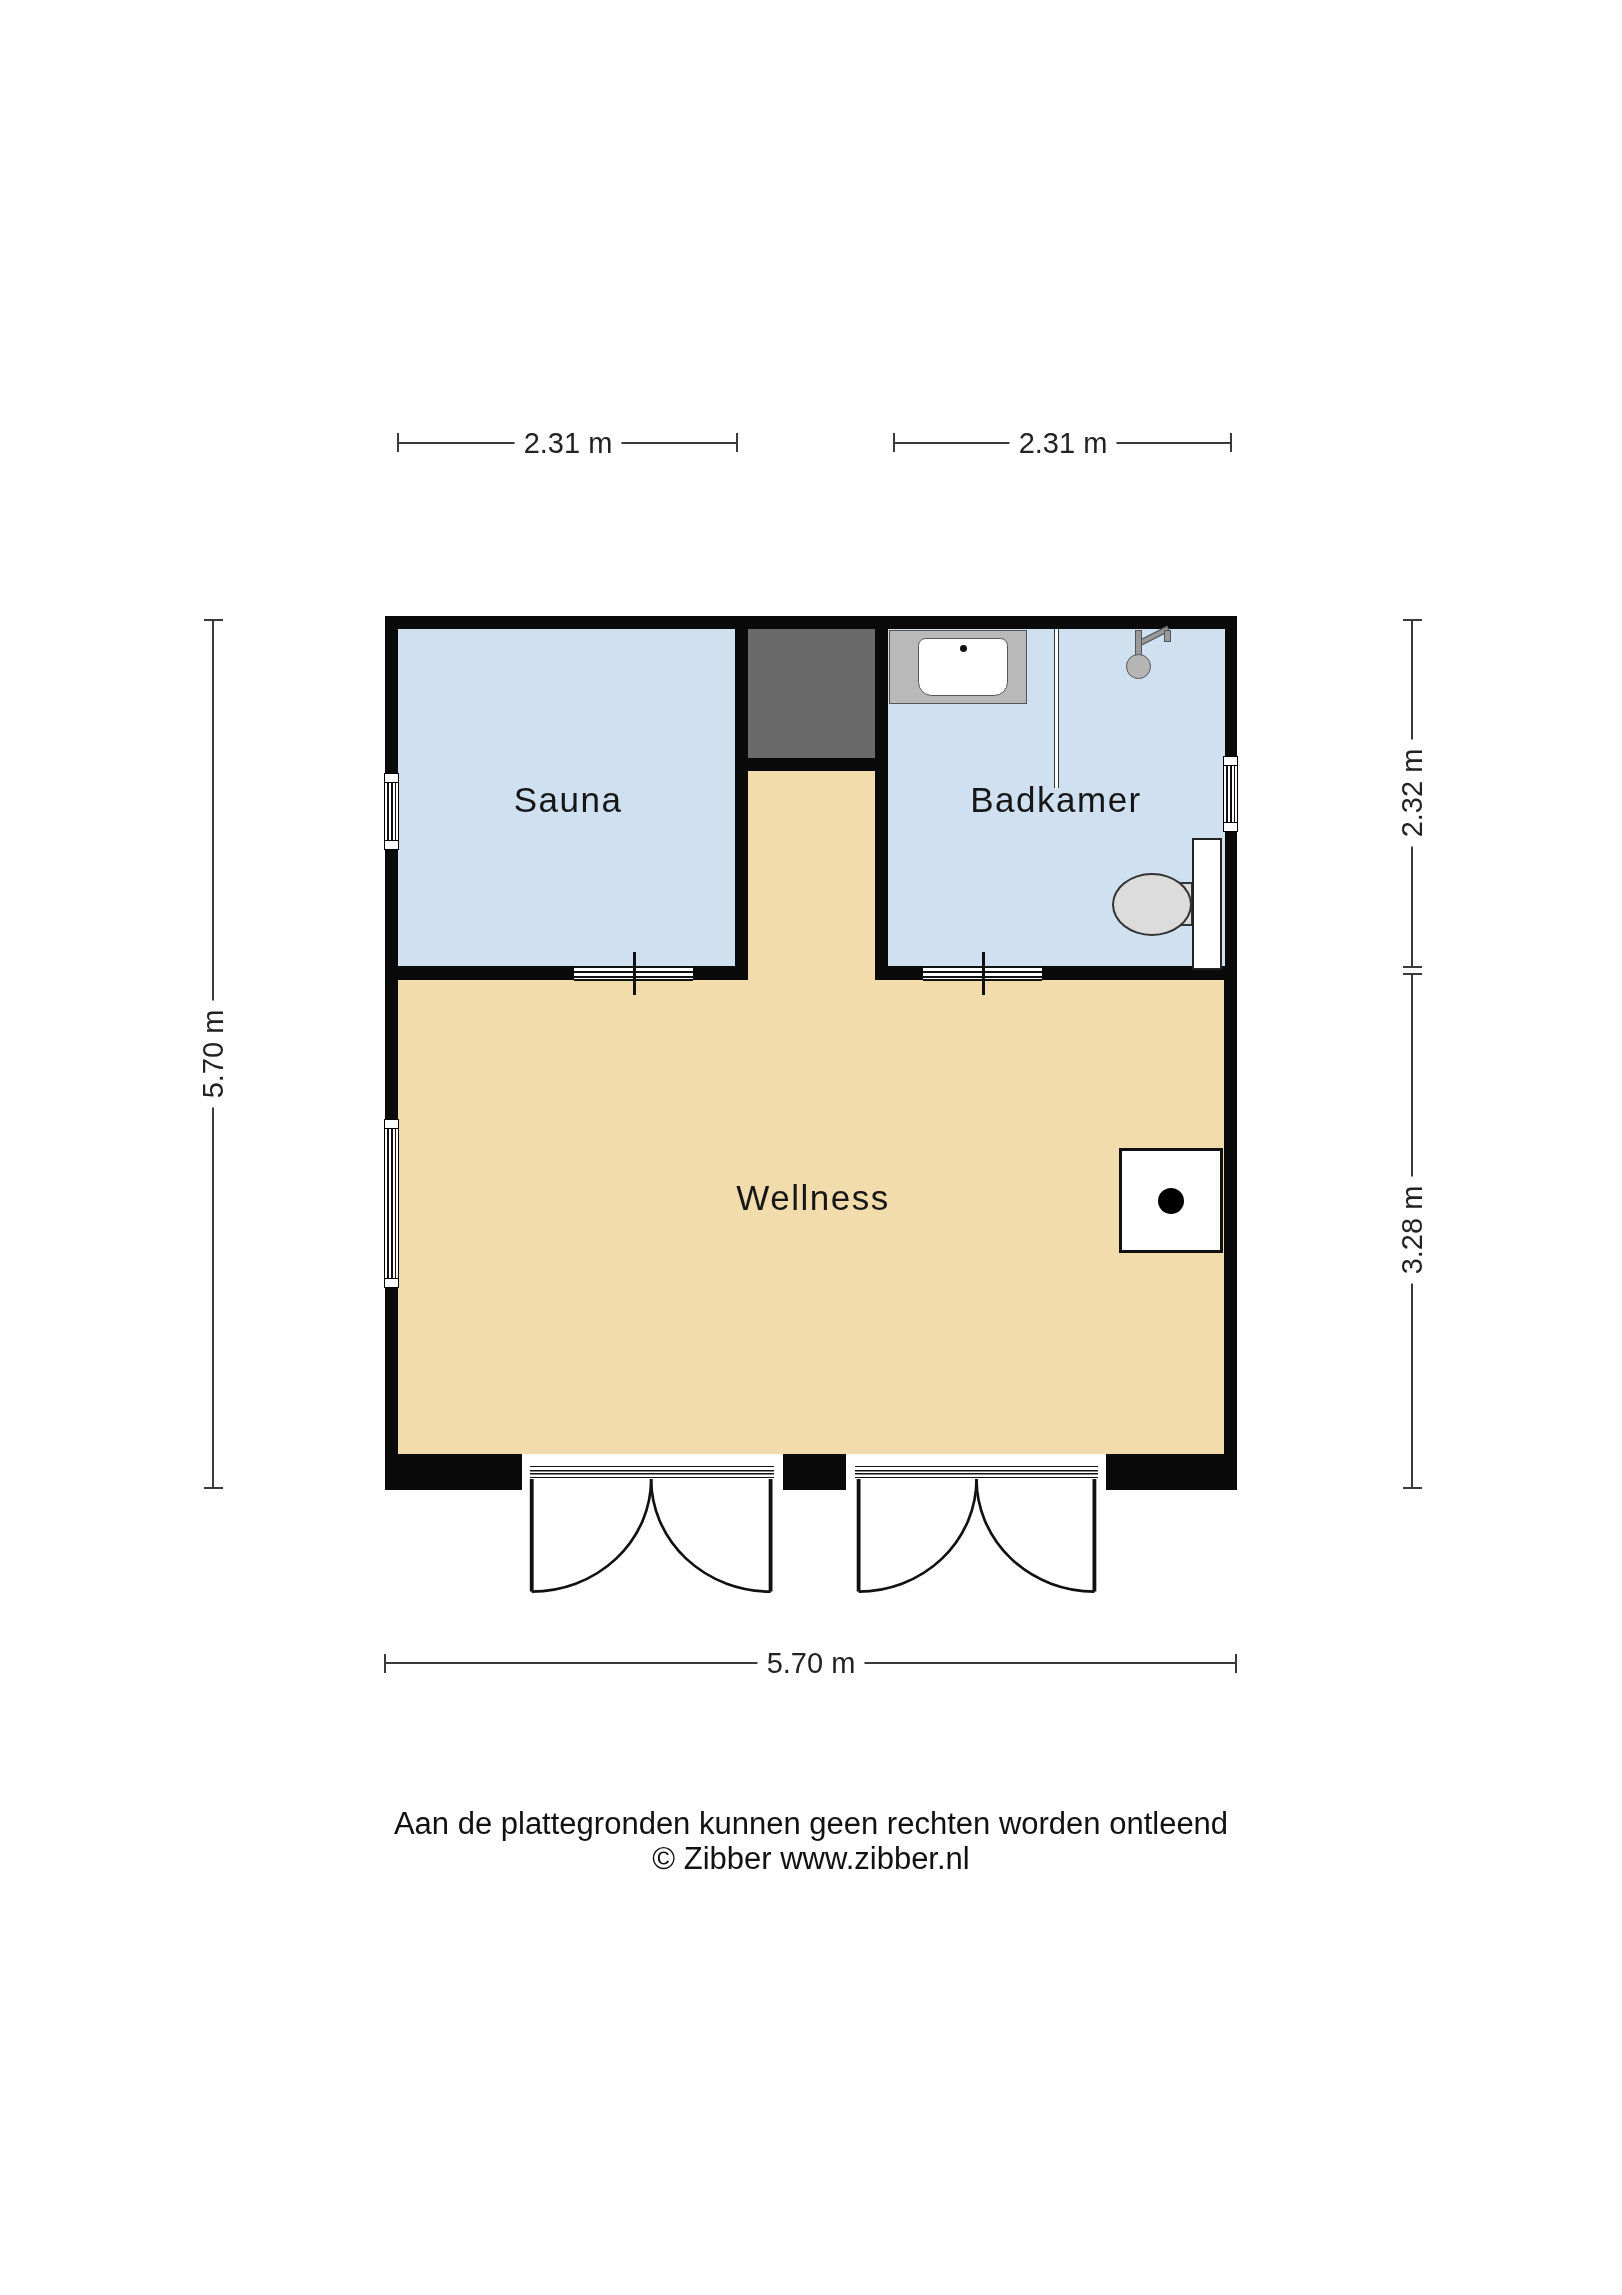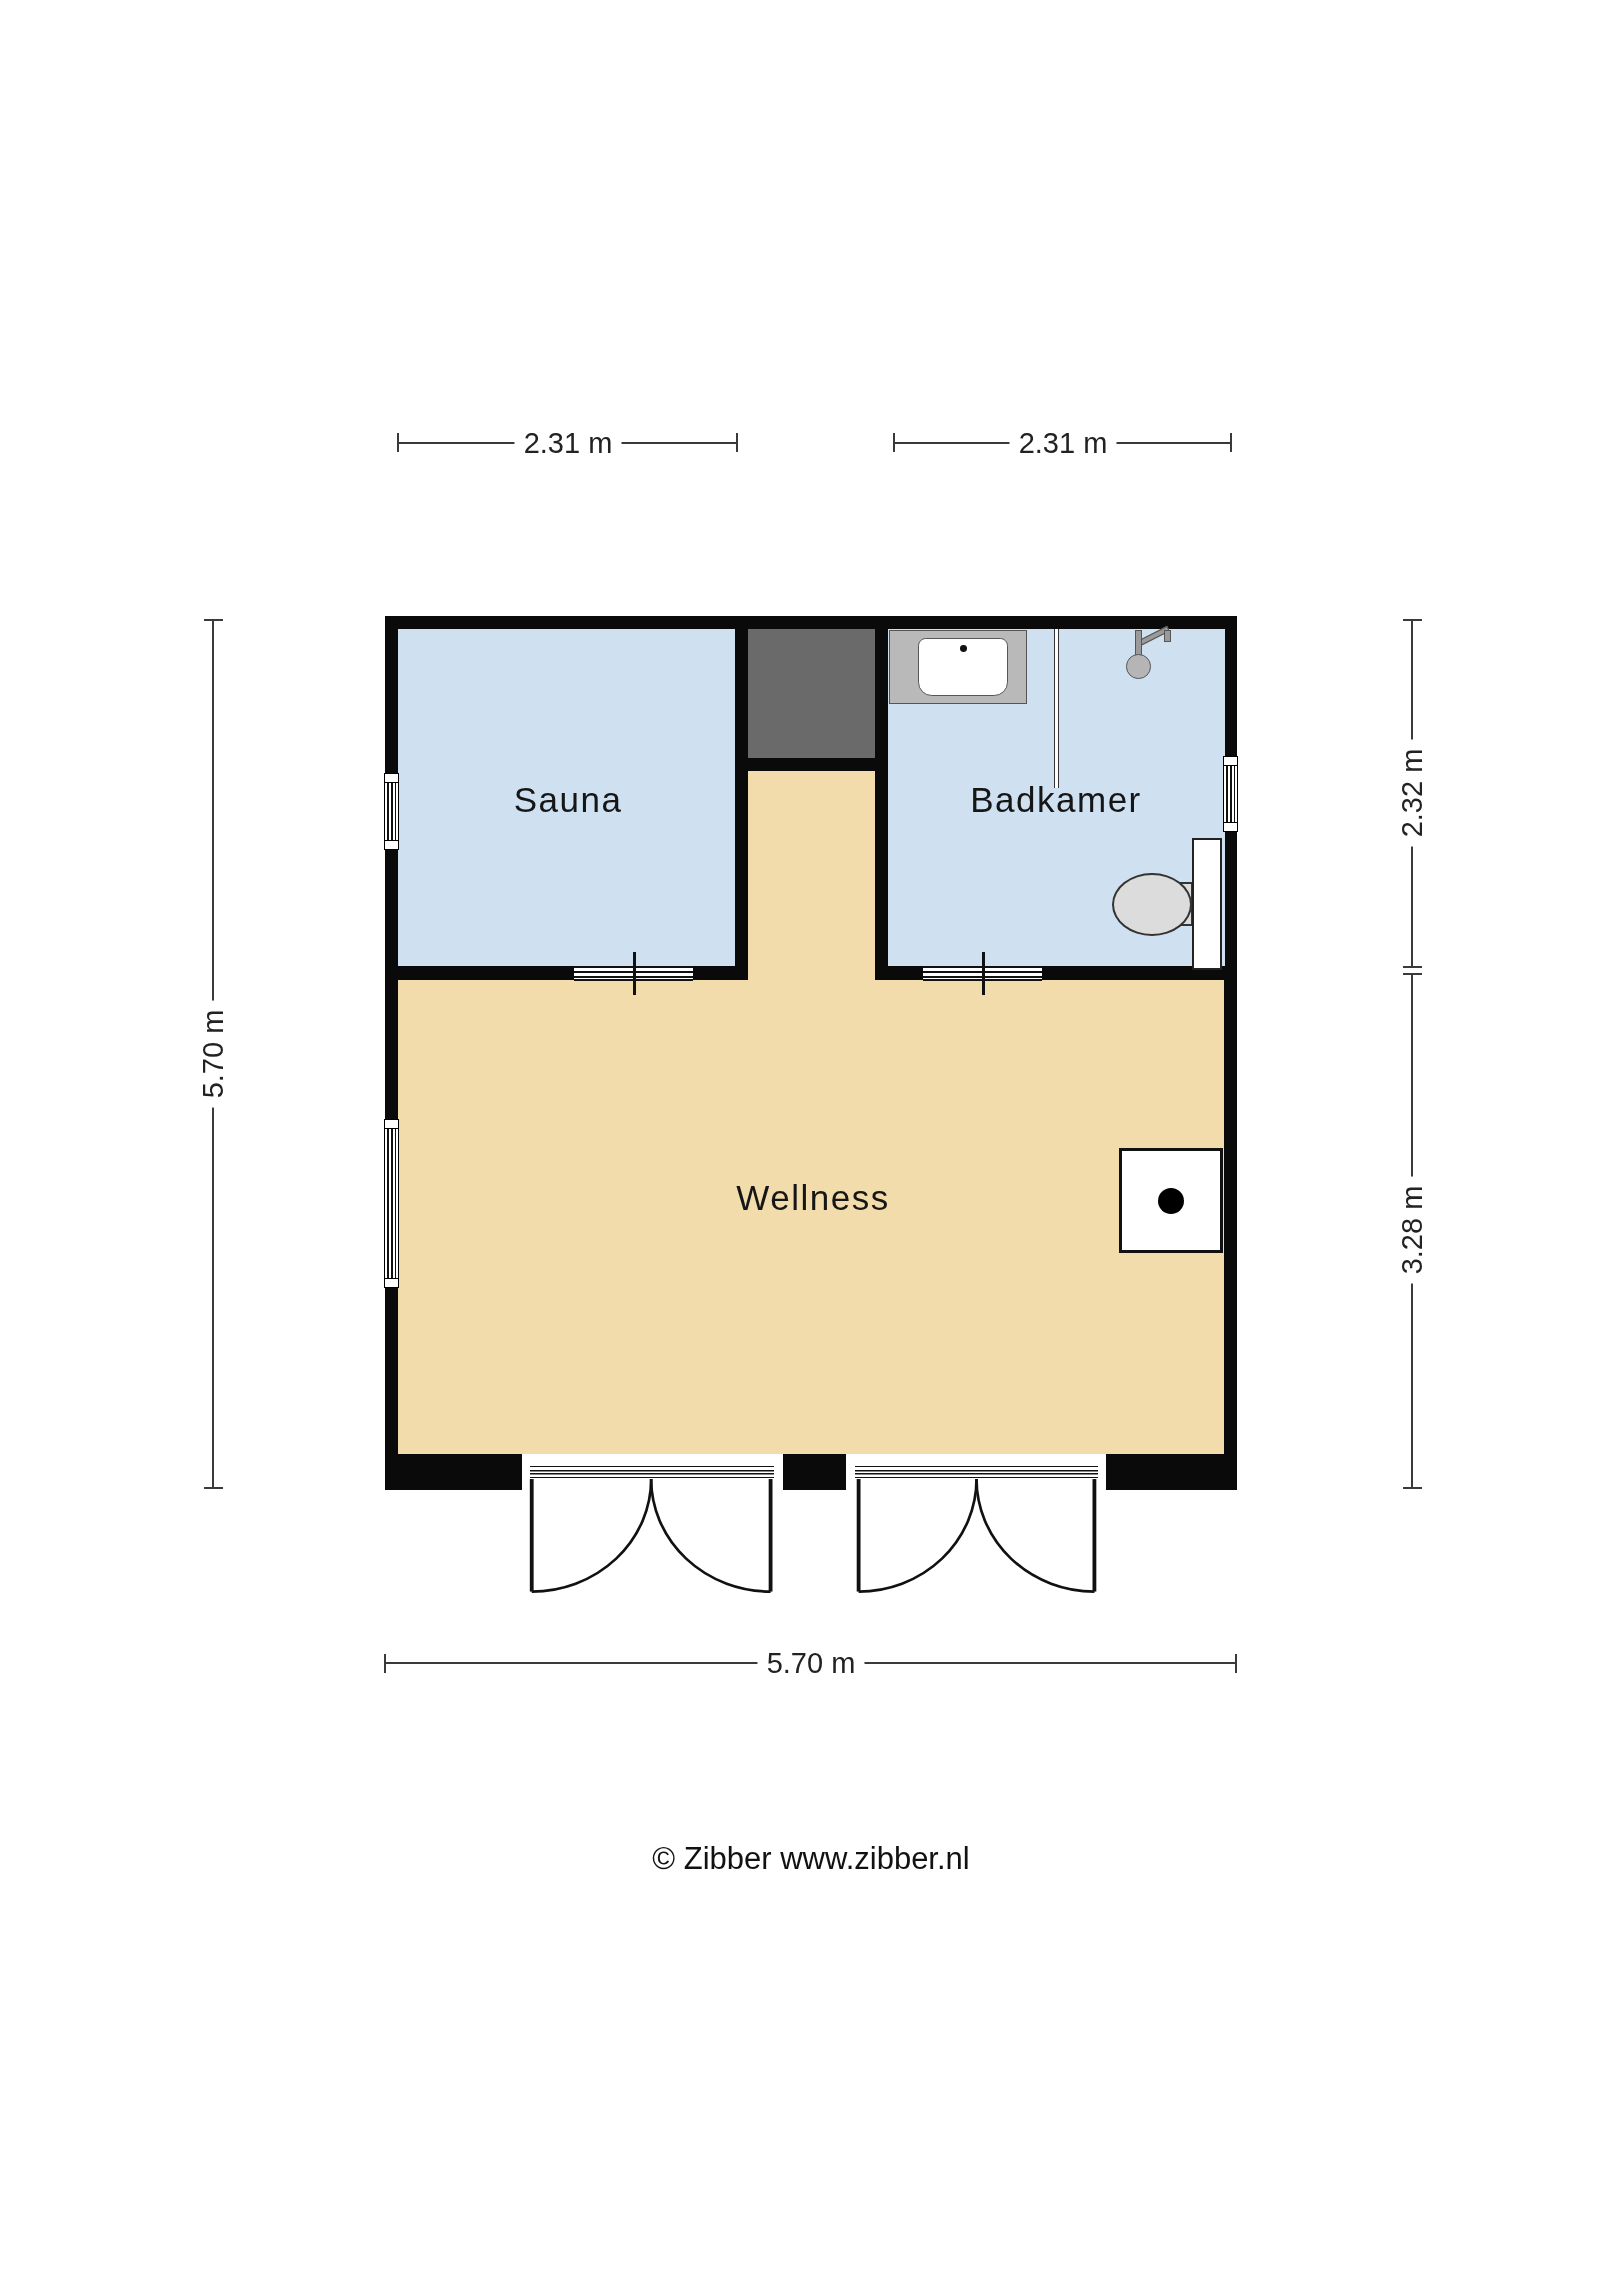--- a/index.html
+++ b/index.html
@@ -151,16 +151,17 @@
   <div class="abs dim-line-v" style="left:1411px;top:973px;height:515px;"></div>
   <div class="abs tick-h" style="left:1403px;top:973px;"></div>
   <div class="abs tick-h" style="left:1403px;top:1487px;"></div>
   <div class="abs dim-label rot" style="left:1412px;top:1230px;">3.28 m</div>
 
   <div class="abs dim-line-h" style="left:385px;top:1662px;width:852px;"></div>
   <div class="abs tick-v" style="left:384px;top:1654px;"></div>
   <div class="abs tick-v" style="left:1235px;top:1654px;"></div>
   <div class="abs dim-label" style="left:811px;top:1663px;">5.70 m</div>
 
+  <div class="abs footer-line" style="top:1806px;">Aan de plattegronden kunnen geen rechten worden ontleend</div>
   <div class="abs footer-line" style="top:1841px;text-align:right;">© Zibber www.zibber.nl</div>
 
 </div>
 
 
 </body></html>

